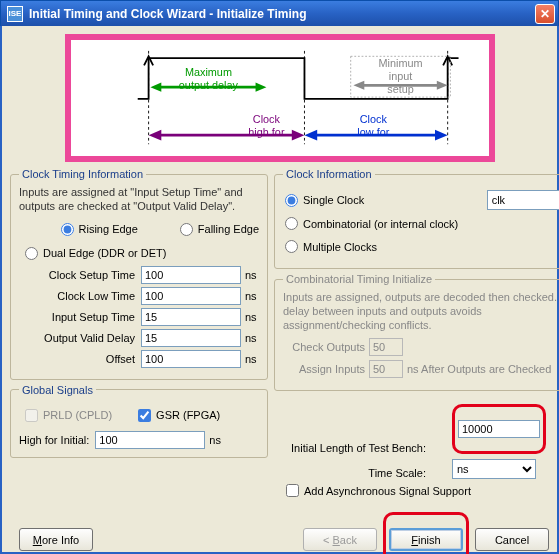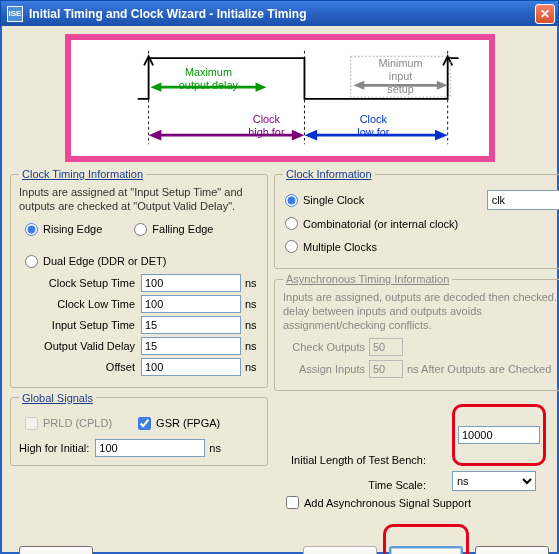--- a/index.html
+++ b/index.html
@@ -71,28 +71,27 @@
   fieldset {
     border: 1px solid #bdb69c;
     border-radius: 3px;
     padding: 6px 8px 8px 8px;
     margin: 0;
   }
   legend {
     color: #1a3e8a;
     padding: 0 3px;
     font-size: 11px;
-    text-decoration: underline;
   }
   .desc { color: #333; line-height: 1.25; margin-bottom: 6px; }
   .disabled-text { color: #888; }
 
   .radio-row, .check-row, .form-row { display: flex; align-items: center; margin: 3px 0; }
   .radio-row input[type=radio], .check-row input[type=checkbox] { margin: 0 5px 0 2px; }
-  .radio-grid { display: flex; gap: 30px; margin: 4px 0 16px 4px; }
+  .radio-grid { display: flex; gap: 40px; margin: 4px 0 8px 4px; justify-content: flex-end; }
   .indent { margin-left: 20px; }
 
   .form-row label { text-align: right; margin-right: 6px; }
   .lbl-w { width: 96px; display: inline-block; }
   input[type=text] {
     border: 1px solid #7b9ebd;
     height: 18px;
     padding: 0 3px;
     font-size: 11px;
     font-family: inherit;
@@ -104,21 +103,21 @@
     height: 20px;
     font-size: 11px;
     background: #fff;
     font-family: inherit;
   }
   .unit { margin-left: 4px; }
 
   .highlight-red {
     border: 3px solid #e2001a;
     border-radius: 10px;
-    padding: 19px 3px;
+    padding: 13px 3px;
     display: inline-flex;
     align-items: center;
   }
 
   .bottom-bar {
     margin-top: 8px;
     display: flex;
     align-items: center;
     gap: 6px;
     margin-left: 9px;
@@ -308,21 +307,21 @@
         </div>
         <div class="ci-row">
           <label class="radio-row">
             <input type="radio" class="radioblue" name="ci" style="">
             <span>Multiple Clocks</span>
           </label>
         </div>
       </fieldset>
 
       <fieldset class="cti">
-        <legend class="disabled-text">Asynchronous Timing Information</legend>
+        <legend class="disabled-text">Combinatorial Timing Initialize</legend>
         <div class="desc disabled-text">Inputs are assigned, outputs are decoded then checked.  A delay between inputs and outputs avoids assignment/checking conflicts.</div>
         <div class="form-row disabled-text">
           <label style="width:82px;text-align:right;margin-right:4px">Check Outputs</label>
           <input type="text" disabled="" value="50" style="">
         </div>
         <div class="form-row disabled-text">
           <label style="width:82px;text-align:right;margin-right:4px">Assign Inputs</label>
           <input type="text" disabled="" value="50" style="">
           <span class="unit">ns  After Outputs are Checked</span>
         </div>

